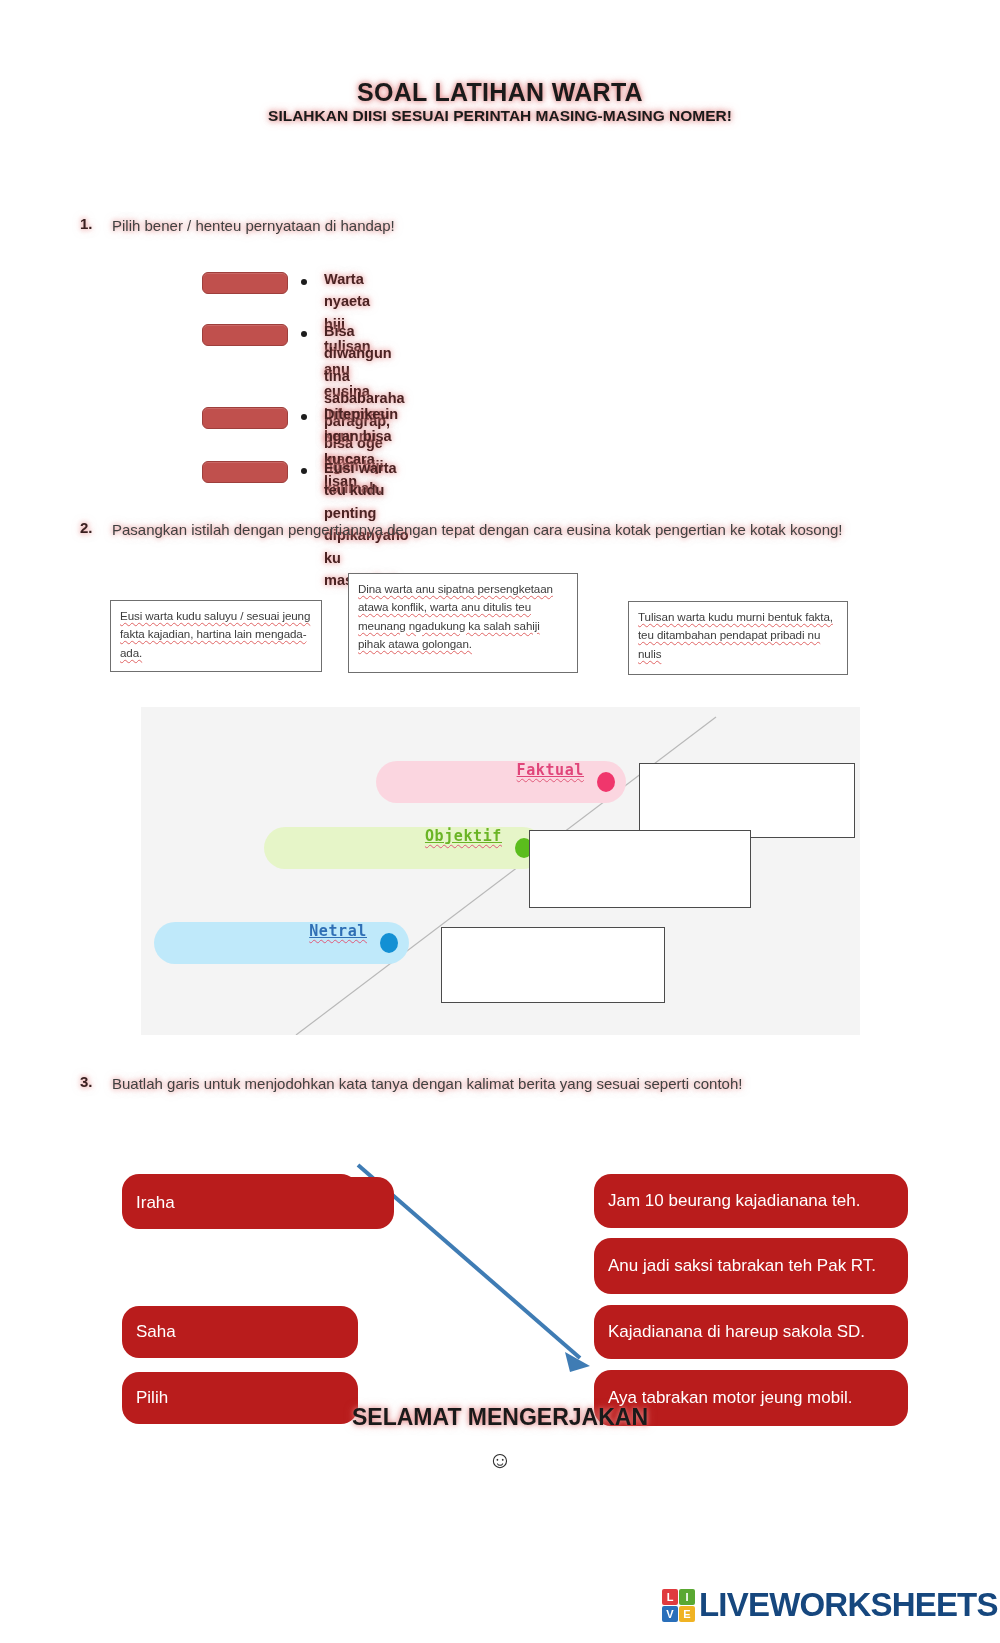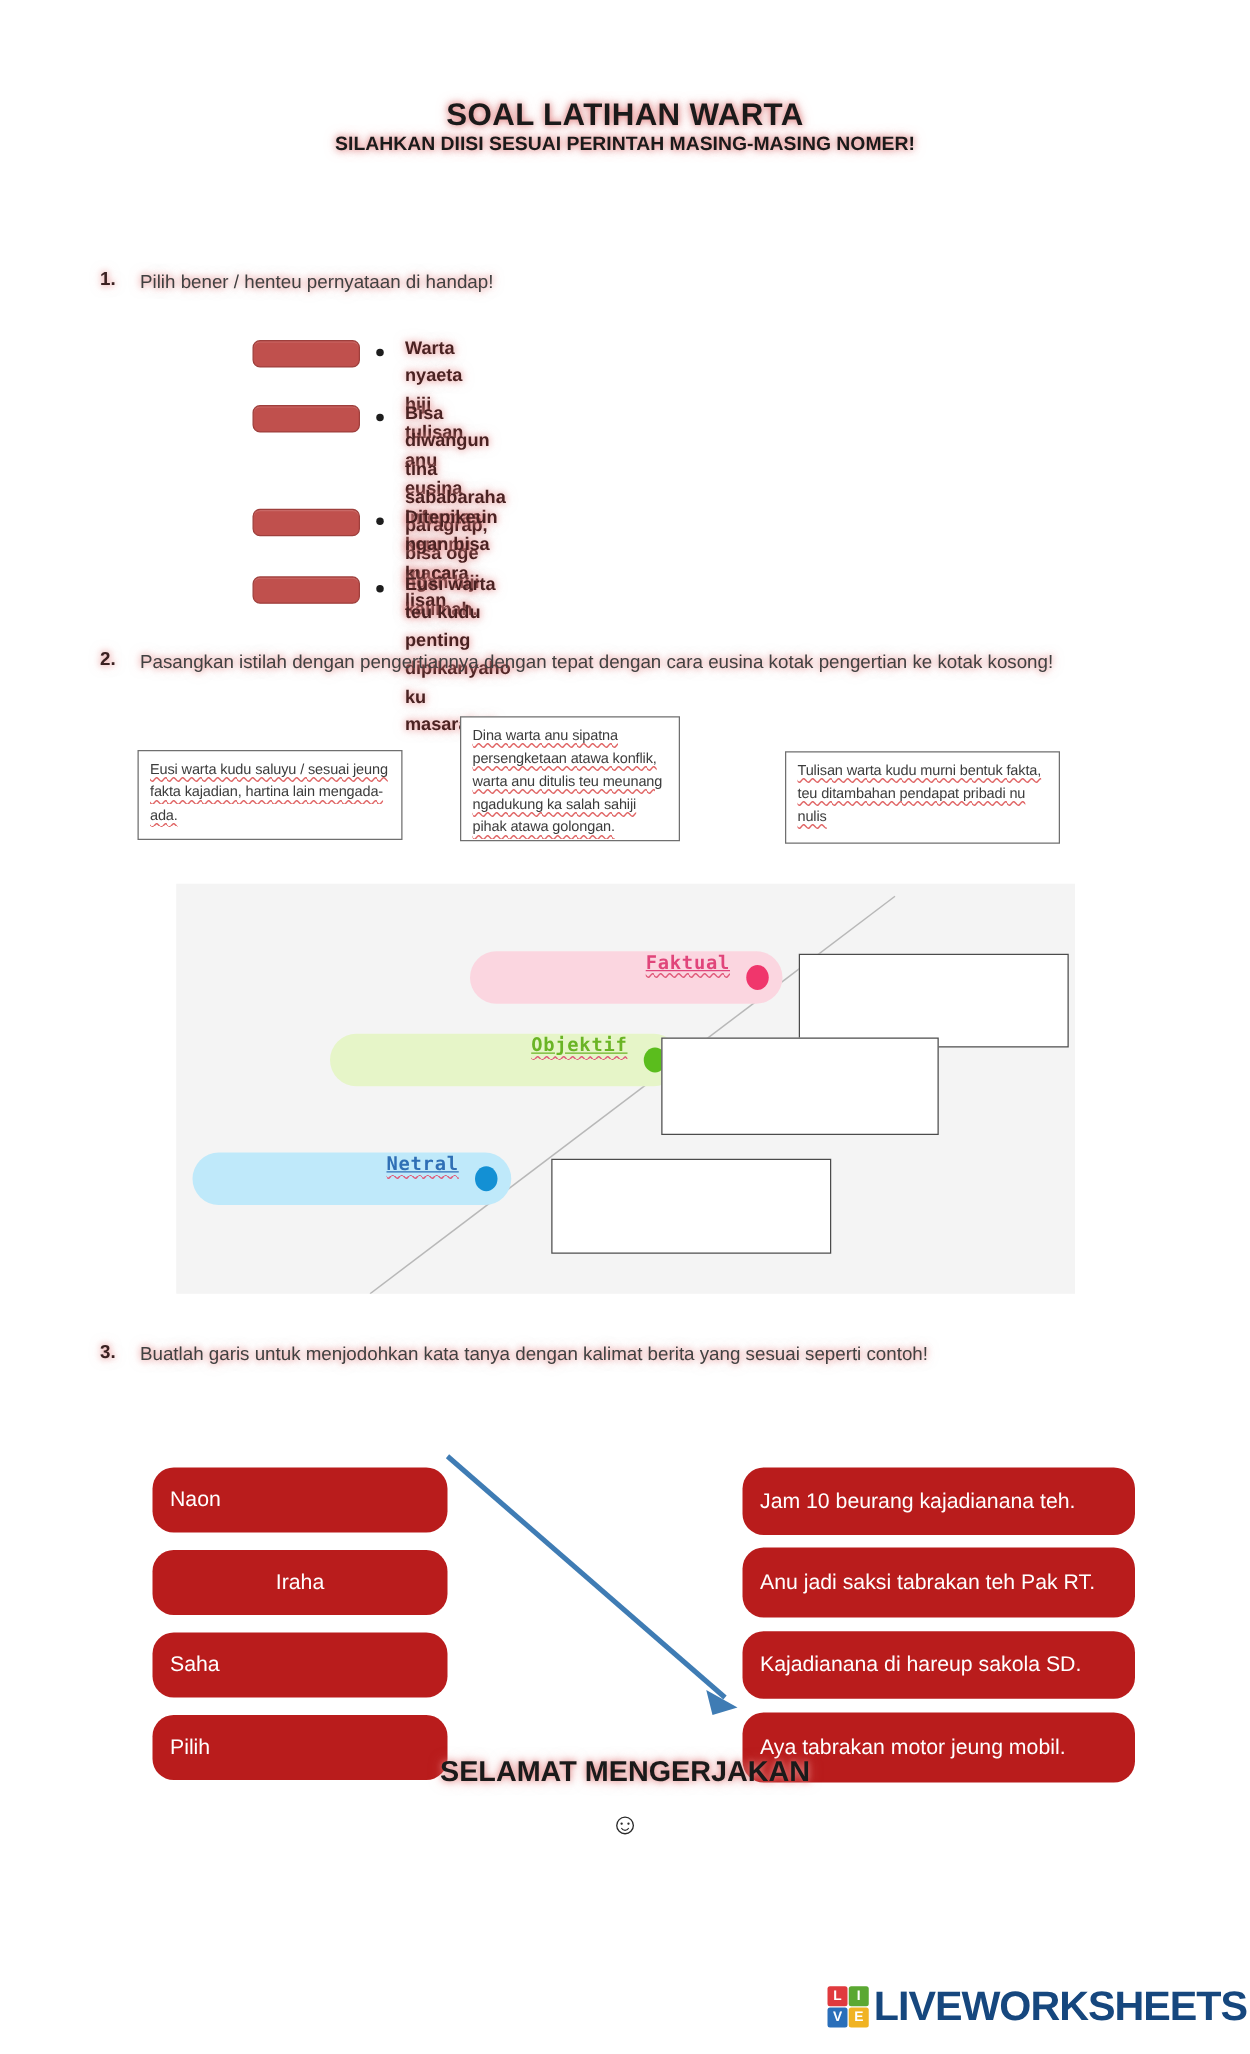--- a/index.html
+++ b/index.html
@@ -287,21 +287,21 @@
 </div>
 
 <div class="q-block" style="left:80px; top:519px; width:820px;">
   <div class="q-num">2.</div>
   <div class="q-text" style="width:800px;">Pasangkan istilah dengan pengertiannya dengan tepat dengan cara eusina kotak pengertian ke kotak kosong!</div>
 </div>
 
 <div class="def-card" style="left:110px; top:600px; width:212px; height:72px;">
   <span class="squiggle">Eusi warta kudu saluyu / sesuai jeung fakta kajadian, hartina lain mengada-ada.</span>
 </div>
-<div class="def-card" style="left:368px; top:573px; width:176px; height:100px;">
+<div class="def-card" style="left:348px; top:573px; width:230px; height:100px;">
   <span class="squiggle">Dina warta anu sipatna persengketaan atawa konflik, warta anu ditulis teu meunang ngadukung ka salah sahiji pihak atawa golongan.</span>
 </div>
 <div class="def-card" style="left:628px; top:601px; width:220px; height:74px;">
   <span class="squiggle">Tulisan warta kudu murni bentuk fakta, teu ditambahan pendapat pribadi nu nulis</span>
 </div>
 
 <div id="drag-area">
   <svg class="diag-line" viewBox="0 0 719 328" preserveAspectRatio="none">
     <line x1="575" y1="10" x2="155" y2="328" stroke="#b8b8b8" stroke-width="1.2"></line>
   </svg>
@@ -333,21 +333,21 @@
 <svg id="match-svg">
   <line x1="358" y1="1165" x2="580" y2="1358" stroke="#3f7cb4" stroke-width="4"></line>
   <polygon points="590,1366 565,1352 570,1372" fill="#3f7cb4"></polygon>
 </svg>
 
 <div id="match-area">
 
   <div class="match-box" style="left:122px; top:1133px; width:236px; height:52px;">
     <span>Naon</span>
   </div>
-  <div class="match-box" style="left:122px; top:1199px; width:236px; height:52px;justify-content:center;">
+  <div class="match-box" style="left:122px; top:1136px; width:272px; height:52px;">
     <span>Iraha</span>
   </div>
   <div class="match-box" style="left:122px; top:1265px; width:236px; height:52px;">
     <span>Saha</span>
   </div>
   <div class="match-box" style="left:122px; top:1331px; width:236px; height:52px;">
     <span>Pilih</span>
   </div>
 
   <div class="match-box" style="left:594px; top:1133px; width:314px; height:54px;">

